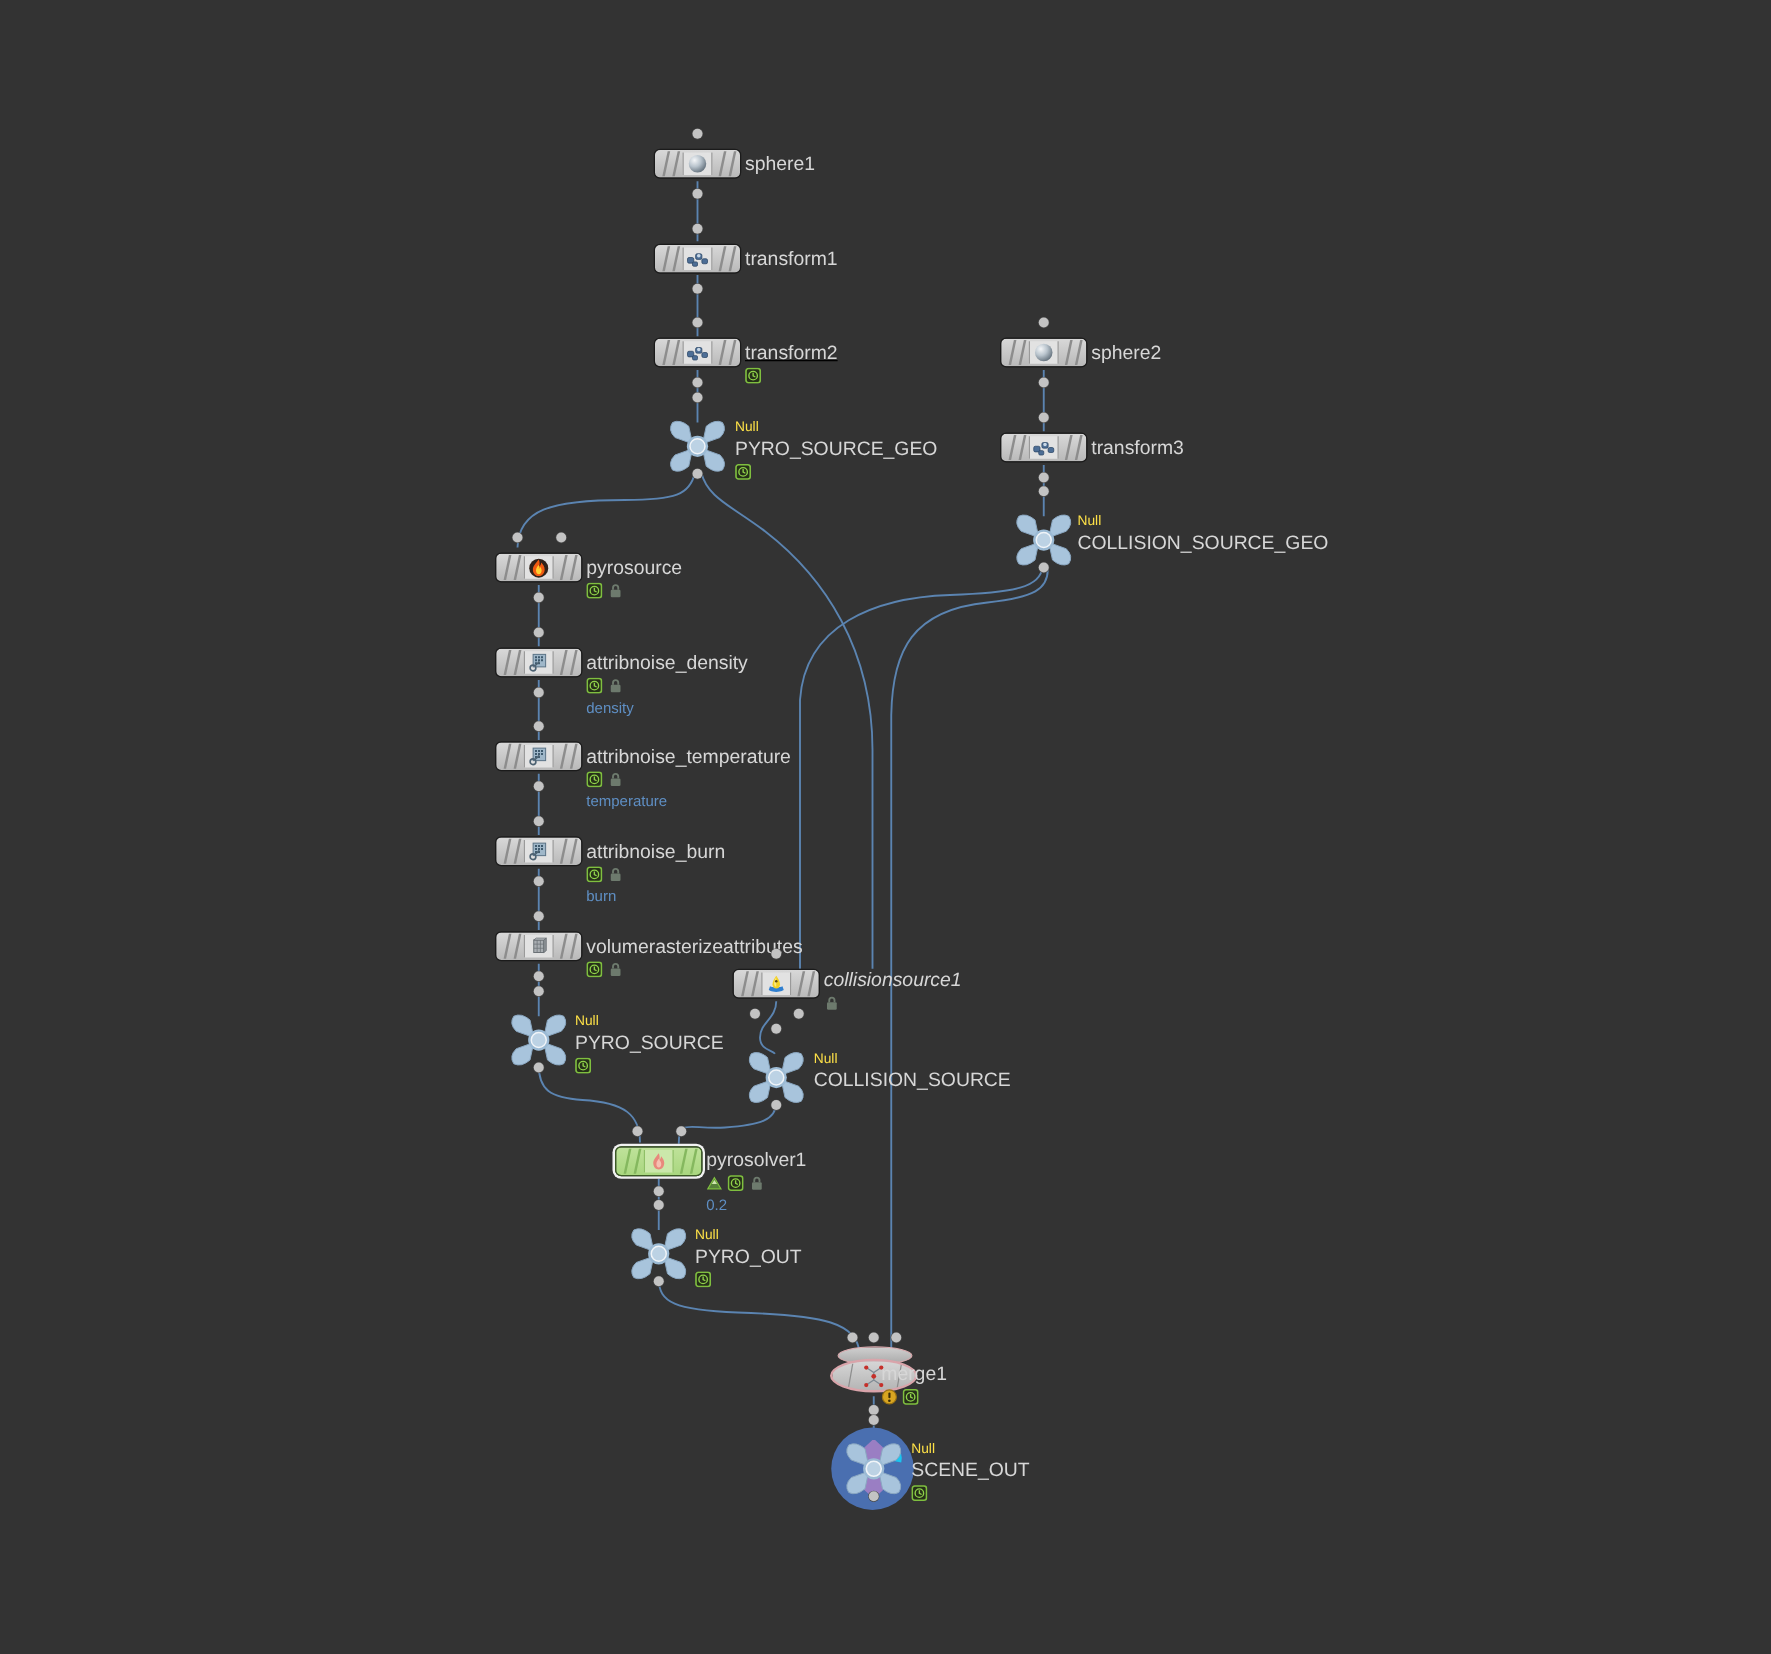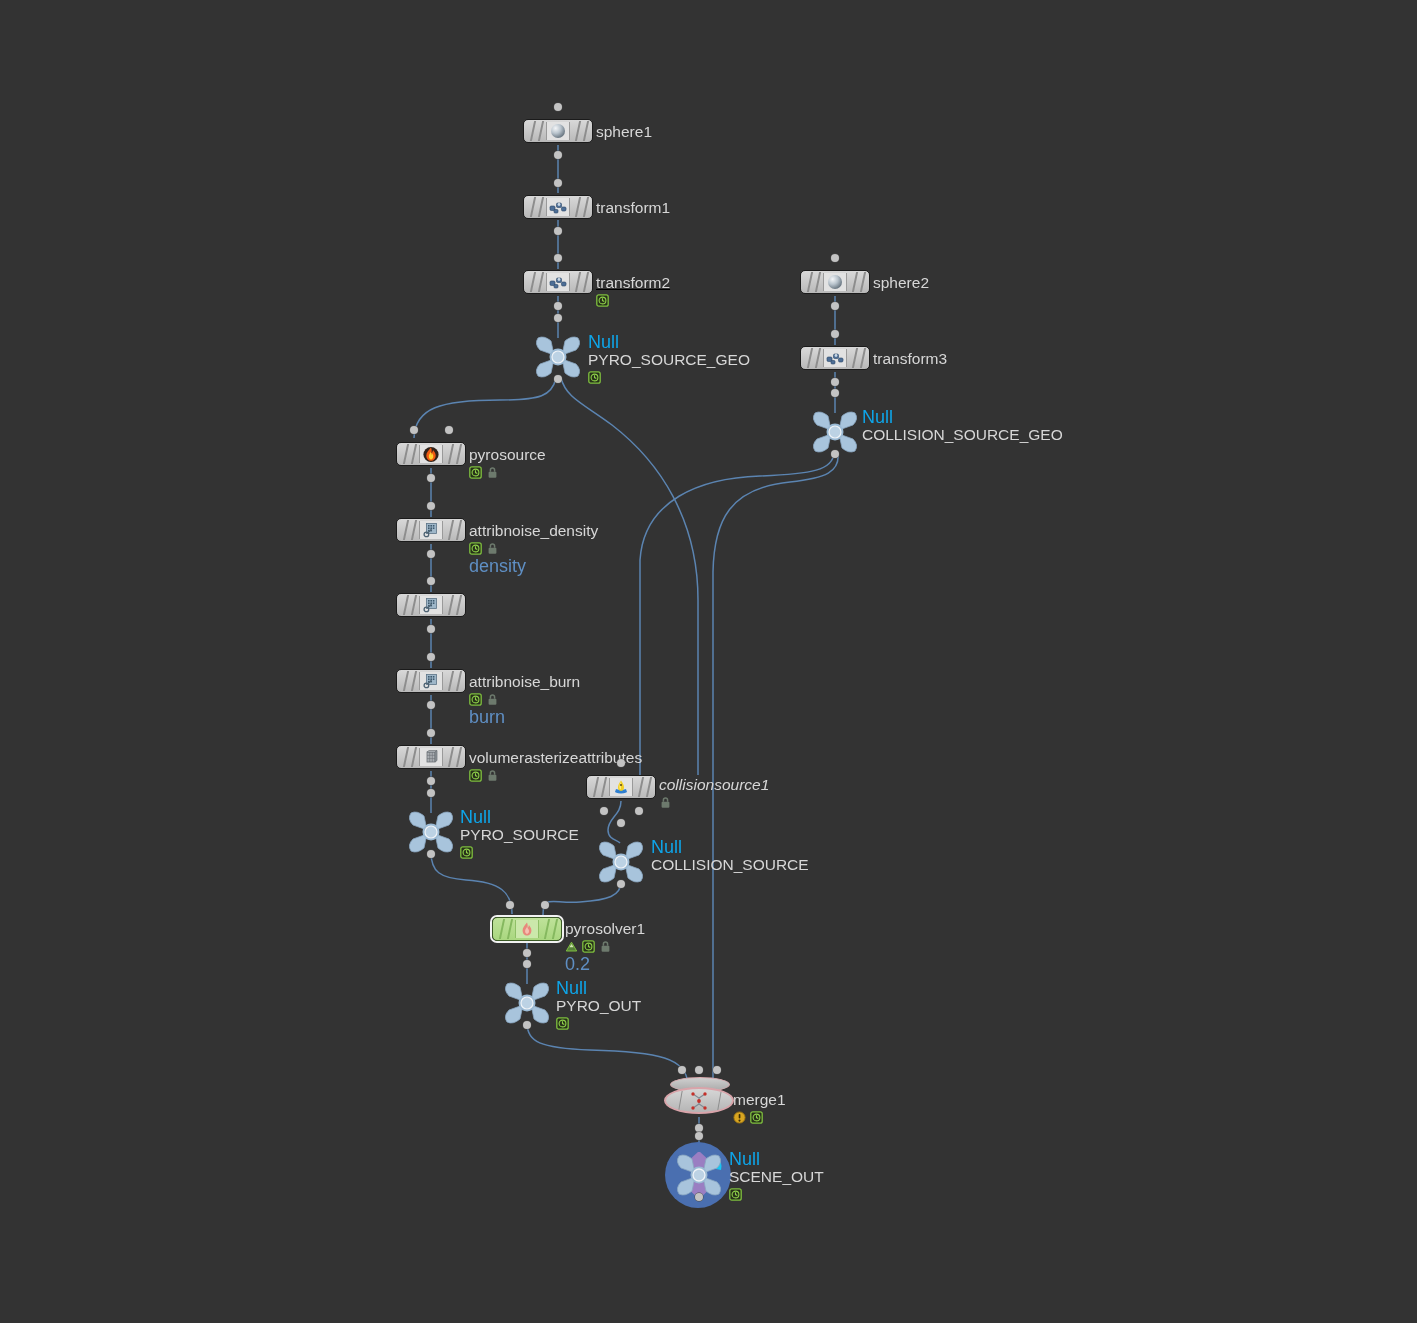--- a/index.html
+++ b/index.html
@@ -157,31 +157,31 @@
     box-shadow: 0 0 0 0.5px #4a4a4a;
   }
 
   
   .label-block {
     position: absolute;
     white-space: nowrap;
     pointer-events: auto;
   }
   .type-line {
-    font-size: 18px;
-    color: #0ea5e9;
+    font-size: 11px;
+    color: #fde047;
     line-height: 16px;
   }
   .name-line {
     font-size: 15.5px;
     color: #d7d7d7;
     line-height: 19px;
   }
   .sub-line {
-    font-size: 18px;
+    font-size: 12px;
     color: #5f8fc4;
     line-height: 18px;
     margin-top: 1px;
   }
   .badges {
     display: flex;
     align-items: center;
     gap: 4px;
     height: 15px;
     margin-top: 1px;
@@ -525,20 +525,35 @@
               <rect x="8.4" y="7.8" width="1.6" height="1.6"></rect>
           </g>
           <circle cx="4.4" cy="12.4" r="2.3" fill="none" stroke="#4d6272" stroke-width="1.3"></circle>
           <path d="M5.8,10.8 L9.5,7.3" stroke="#4d6272" stroke-width="1.3"></path>
         </svg>
       </div>
     </div>
     <div class="dot" style="left:35px; top:-12px;"></div>
     <div class="dot" style="left:35px; top:36px;"></div>
   </div>
+  <div class="label-block" style="left:469px; top:596px;">
+    <div class="name-line">attribnoise_temperature</div>
+    <div class="badges">
+      <svg class="badge" viewBox="0 0 13 13">
+        <rect x="0.8" y="0.8" width="11.4" height="11.4" rx="2" fill="#263019" stroke="#7fbf3f" stroke-width="1.3"></rect>
+        <circle cx="6.5" cy="6.5" r="3.4" fill="none" stroke="#8fd14a" stroke-width="1.1"></circle>
+        <path d="M6.5,4.2 L6.5,6.6 L8.3,7.6" stroke="#8fd14a" stroke-width="1.1" fill="none"></path>
+      </svg>
+      <svg class="badge" viewBox="0 0 13 13">
+        <rect x="2.6" y="5.8" width="7.8" height="6" rx="1" fill="#6d7a6d"></rect>
+        <path d="M4.4,5.8 L4.4,4.2 A2.1,2.1 0 0 1 8.6,4.2 L8.6,5.8" fill="none" stroke="#6d7a6d" stroke-width="1.5"></path>
+      </svg>
+    </div>
+    <div class="sub-line">temperature</div>
+  </div>
 
   <div class="node" style="left:431px; top:681px;">
     <div class="sop">
       <div class="stripes">
         <i class="l1"></i>
           <i class="l2"></i>
           <i class="r1"></i>
           <i class="r2"></i>
       </div>
       <div class="glyph">
@@ -787,21 +802,21 @@
               <circle cx="17" cy="16" r="1.7"></circle>
           </g>
         </svg>
       </div>
     </div>
     <div class="dot" style="left:18px; top:-14px;"></div>
     <div class="dot" style="left:35px; top:-14px;"></div>
     <div class="dot" style="left:53px; top:-14px;"></div>
     <div class="dot" style="left:35px; top:44px;"></div>
   </div>
-  <div class="label-block" style="left:733px; top:1090px;text-align:right;">
+  <div class="label-block" style="left:705px; top:1090px;text-align:right;">
     <div class="name-line">merge1</div>
     <div class="badges">
       <svg class="badge" viewBox="0 0 13 13">
         <circle cx="6.5" cy="6.5" r="5.6" fill="#d8a521" stroke="#9b7313" stroke-width="0.9"></circle>
         <rect x="5.7" y="2.9" width="1.7" height="4.6" rx="0.8" fill="#3c2d05"></rect>
         <circle cx="6.5" cy="9.6" r="1.05" fill="#3c2d05"></circle>
       </svg>
       <svg class="badge" viewBox="0 0 13 13">
         <rect x="0.8" y="0.8" width="11.4" height="11.4" rx="2" fill="#263019" stroke="#7fbf3f" stroke-width="1.3"></rect>
         <circle cx="6.5" cy="6.5" r="3.4" fill="none" stroke="#8fd14a" stroke-width="1.1"></circle>

